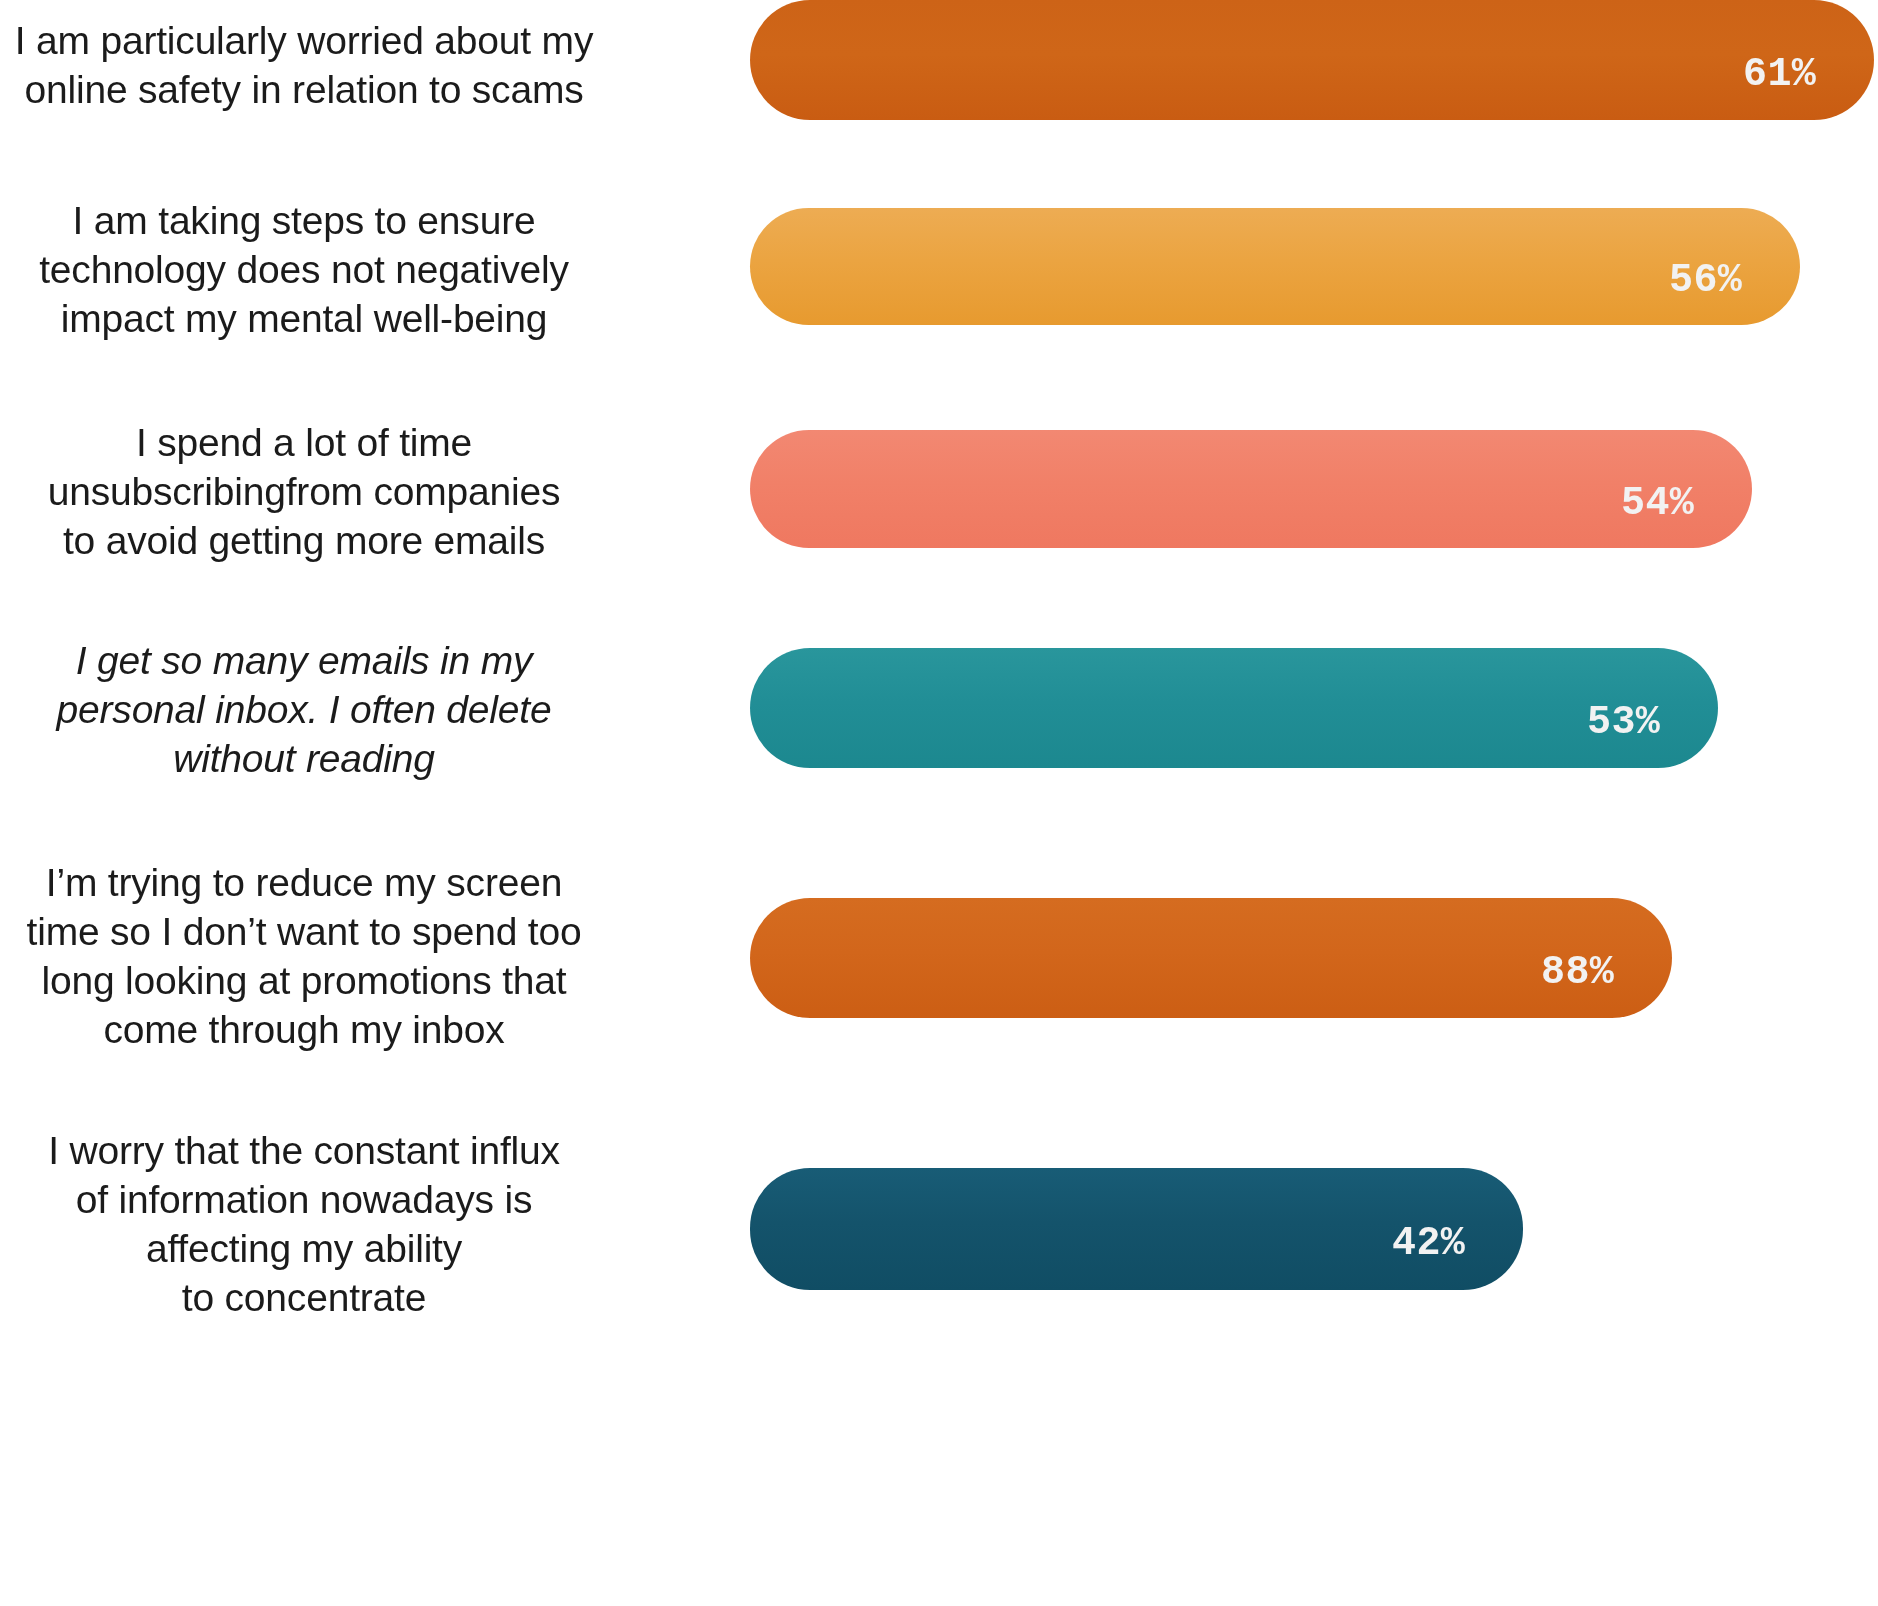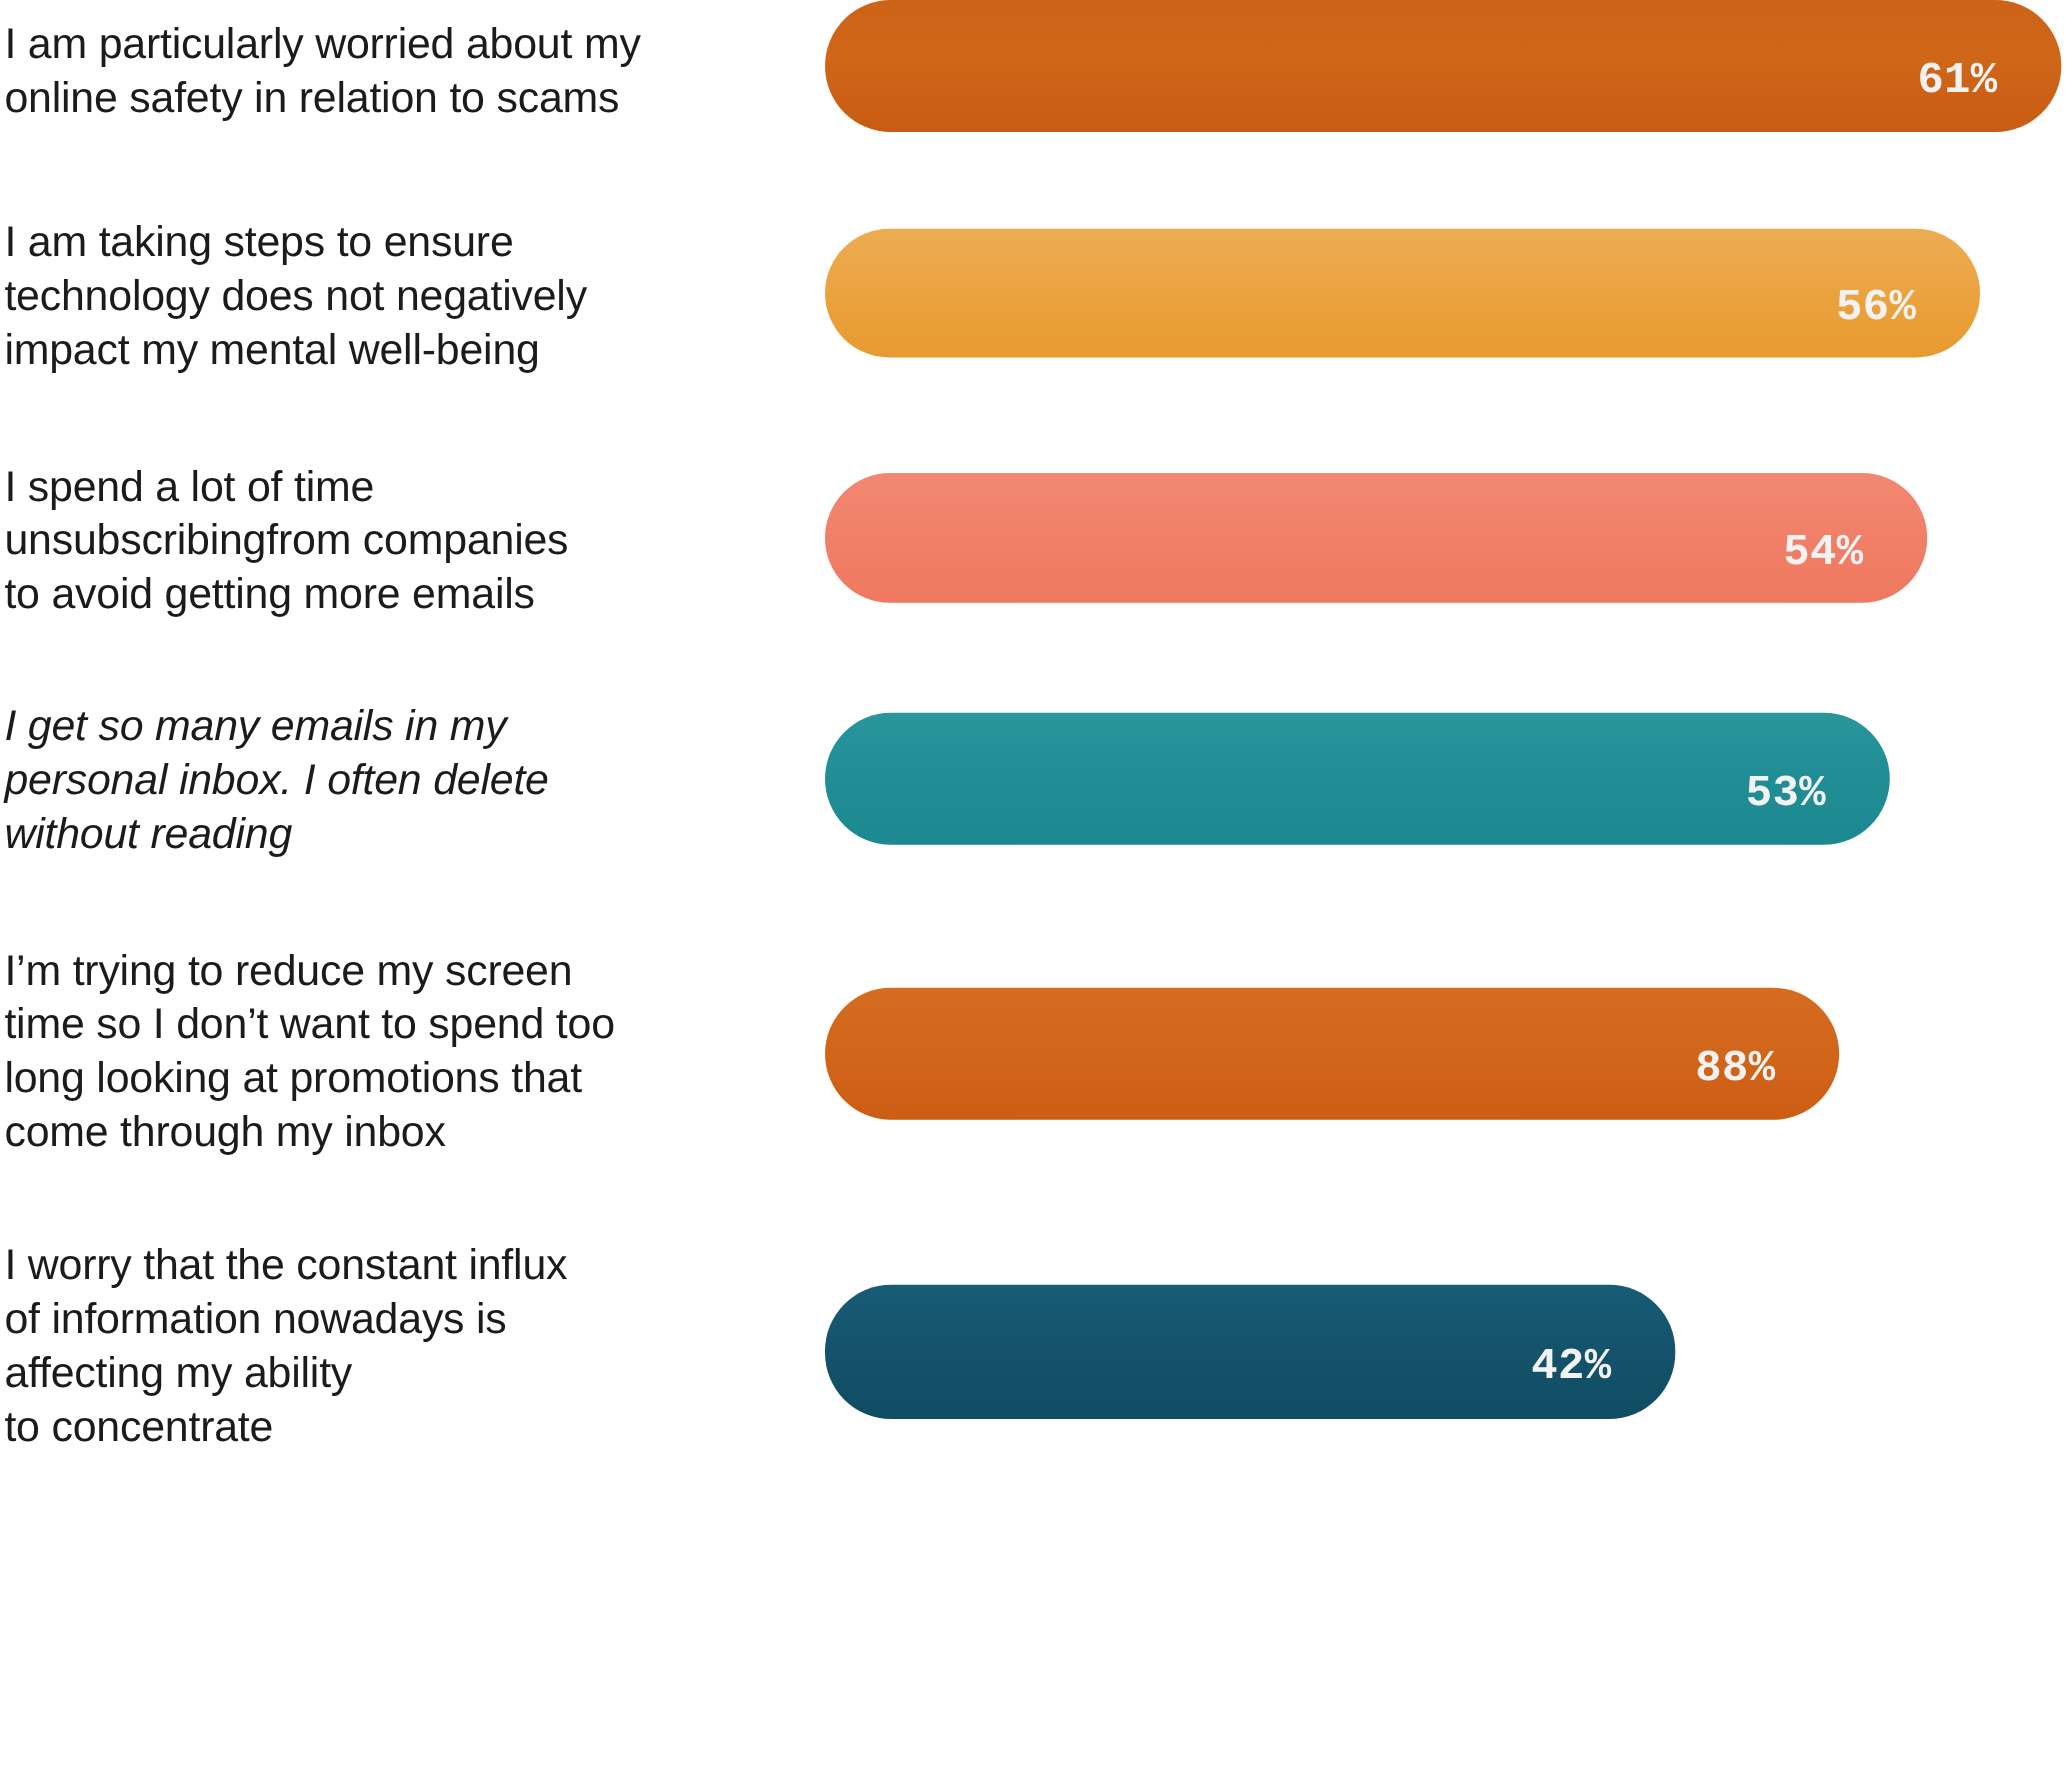--- a/index.html
+++ b/index.html
@@ -18,20 +18,21 @@
     position: relative;
     width: 1878px;
     height: 1606px;
     background: #ffffff;
   }
 
   .row {
     position: absolute;
     left: 0;
     width: 1562px;
+    text-align: center;
   }
 
   .row-label {
     position: absolute;
     left: 4px;
     width: 600px;
     color: #1b1b1b;
     font-size: 39px;
     line-height: 49px;
     font-weight: 400;

